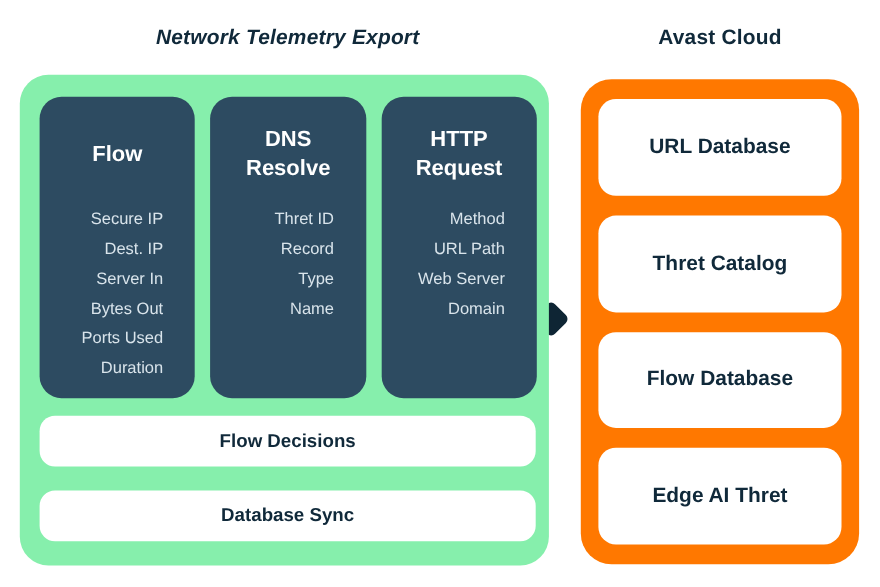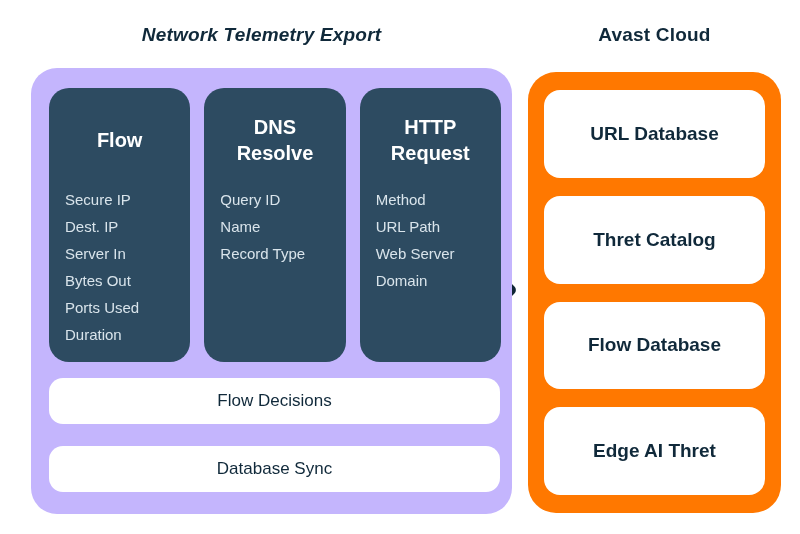--- a/index.html
+++ b/index.html
@@ -17,45 +17,45 @@
   .title-right{left:528px;width:253px;}
 
   
   .connector-arrow{
     position:absolute;left:489px;top:278px;width:24px;height:24px;
     background:#0e2534;border-radius:5px;transform:rotate(45deg);
     z-index:1;
   }
 
   .telemetry-panel{
-    position:absolute;left:31px;top:68px;width:481px;height:446px;
-    background:#c4b5fd;border-radius:26px;z-index:2;
+    position:absolute;left:18px;top:68px;width:481px;height:446px;
+    background:#86efac;border-radius:26px;z-index:2;
   }
   .columns-row{
     position:absolute;left:18px;top:20px;width:452px;height:274px;
     display:flex;gap:14px;
   }
   .telemetry-column{
     flex:1;background:#2d4b61;border-radius:20px;
     box-sizing:border-box;padding-top:22px;
   }
   .column-header{
     height:60px;display:flex;align-items:center;justify-content:center;
     text-align:center;font-size:20px;font-weight:700;color:#ffffff;
     line-height:26px;max-width:116px;margin:0 auto;
   }
   .column-items{
-    list-style:none;margin:16px 0 0 0;padding:0 16px;
-    text-align:left;font-size:15px;line-height:27px;color:#d9e4eb;
+    list-style:none;margin:16px 0 0 0;padding:0 29px;
+    text-align:right;font-size:15px;line-height:27px;color:#d9e4eb;
   }
   .bar{
     position:absolute;left:18px;width:451px;height:46px;
     background:#ffffff;border-radius:14px;
     display:flex;align-items:center;justify-content:center;
-    font-size:17px;font-weight:400;color:#10293a;
+    font-size:17px;font-weight:700;color:#10293a;
   }
   .bar-1{top:310px;}
   .bar-2{top:378px;}
 
   .cloud-panel{
     position:absolute;left:528px;top:72px;width:253px;height:441px;
     background:#ff7800;border-radius:28px;box-sizing:border-box;
     padding:18px 16px;display:flex;flex-direction:column;gap:18px;z-index:2;
   }
   .cloud-card{
@@ -83,23 +83,23 @@
         <li>Server In</li>
         <li>Bytes Out</li>
         <li>Ports Used</li>
         <li>Duration</li>
       </ul>
     </div>
 
     <div class="telemetry-column">
       <div class="column-header">DNS Resolve</div>
       <ul class="column-items">
-        <li>Query ID</li>
+        <li>Thret ID</li>
+        <li>Record Type</li>
         <li>Name</li>
-        <li>Record Type</li>
       </ul>
     </div>
 
     <div class="telemetry-column">
       <div class="column-header">HTTP Request</div>
       <ul class="column-items">
         <li>Method</li>
         <li>URL Path</li>
         <li>Web Server Domain</li>
       </ul>

